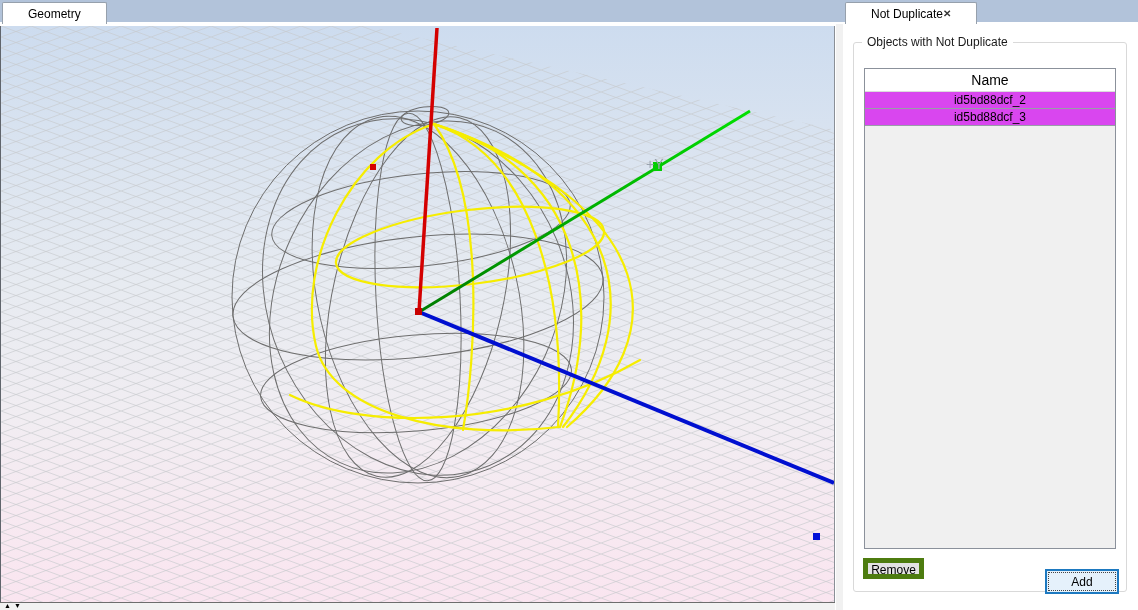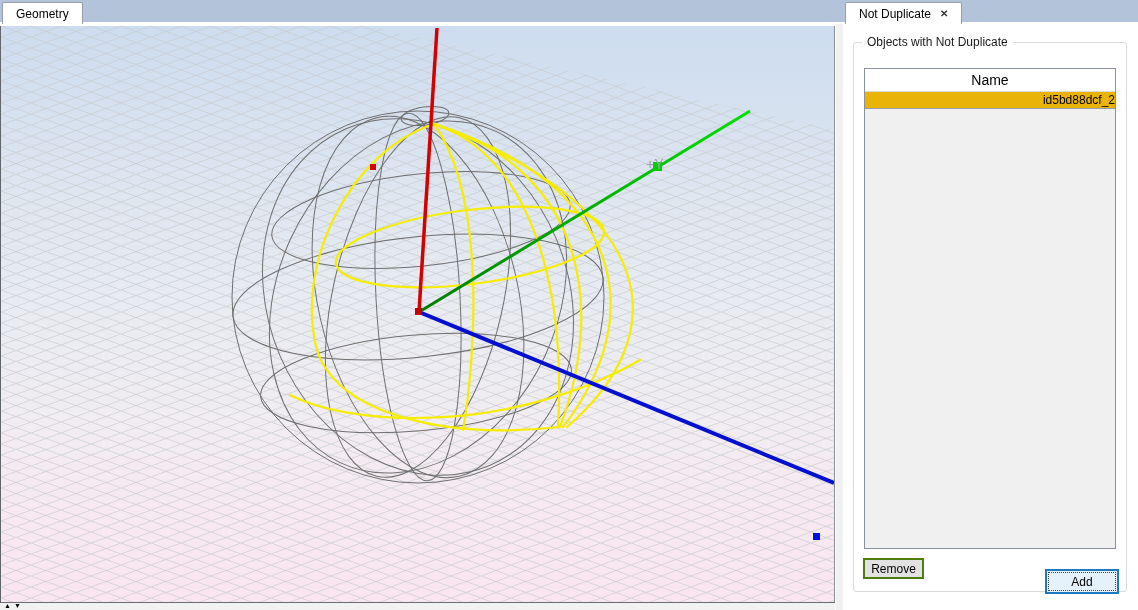--- a/index.html
+++ b/index.html
@@ -5,24 +5,24 @@
   * { margin:0; padding:0; box-sizing:border-box; }
   body { font-family:"Liberation Sans", sans-serif; background:#d7d7d7; }
   .app { position:relative; width:1138px; height:610px; background:#ffffff; overflow:hidden;
          font-family:"Liberation Sans", sans-serif; }
 
   
   .tabstrip { position:absolute; left:0; top:0; width:1138px; height:24px;
               background:#b2c3da; border-bottom:2px solid #ffffff; }
   .tab { position:absolute; top:2px; height:22px; background:#ffffff;
          border:1px solid #96a0ac; border-bottom:none; border-radius:2px 2px 0 0;
-         padding:0 13px; font-size:12px; line-height:20px; color:#000;
+         padding:0 25px; font-size:12px; line-height:20px; color:#000;
          display:flex; align-items:center; }
   .tab-geometry { left:2px; }
-  .tab-notdup { left:845px; gap:9px; }
+  .tab-notdup { left:845px; }
   .tab .close { font-size:10px; font-weight:bold; color:#333; line-height:10px; cursor:default; }
 
   
   .viewport { position:absolute; left:0; top:26px; width:835px; height:576px;
               border-left:1px solid #60656c; border-right:1px solid #8a8f96; overflow:hidden; }
   .viewport svg { display:block; }
 
   
   .bottom-strip { position:absolute; left:0; top:602px; width:835px; height:8px;
                   background:#f2f2f2; border-top:1px solid #6d6d6d; }
@@ -37,28 +37,28 @@
   .right-panel { position:absolute; left:843px; top:24px; width:340px; height:586px; background:#ffffff; }
   .groupbox { position:absolute; left:10px; top:18px; width:274px; height:550px;
               border:1px solid #d9d9d9; border-radius:3px; }
   .groupbox-label { position:absolute; left:8px; top:-8px; background:#ffffff;
                     padding:0 5px; font-size:12px; color:#1a1a1a; white-space:nowrap; }
 
   .obj-table { position:absolute; left:10px; top:25px; width:252px; height:481px;
                border:1px solid #8b919b; background:#f0f0f0; overflow:hidden; }
   .obj-table .thead { height:23px; background:#ffffff; border-bottom:1px solid #dcdcdc;
                       font-size:14px; line-height:22px; text-align:center; color:#000; }
-  .obj-table .trow { height:17px; background:#eab308; border-bottom:1px solid #989ea8;
-                     font-size:12px; line-height:16px; text-align:right; color:#000; }
+  .obj-table .trow { height:17px; background:#d946ef; border-bottom:1px solid #989ea8;
+                     font-size:12px; line-height:16px; text-align:center; color:#000; }
   .obj-table .trow:first-of-type { border-top:1px solid #b9bec6; }
 
   .btn { position:absolute; font-size:12px; color:#000; cursor:default;
          font-family:"Liberation Sans", sans-serif; }
   .btn-remove { left:9px; top:515px; width:61px; height:21px;
-                background:#e2e2e2; border:2px solid #4d7c0f; }
+                background:#e2e2e2; border:5px solid #4d7c0f; }
   .btn-add { left:191px; top:512px; width:74px; height:25px;
              background:#e5f1fb; border:2px solid #1d79c0;
              outline:1px dotted #444; outline-offset:-4px;margin-top:14px; }
 </style>
 </head>
 <body>
 
 <div class="app">
 
   <div class="tabstrip">
@@ -142,20 +142,21 @@
 
   <div class="v-splitter"></div>
 
   <div class="right-panel">
     <div class="groupbox">
       <span class="groupbox-label">Objects with Not Duplicate</span>
 
       <div class="obj-table">
         <div class="thead">Name</div>
         <div class="trow">id5bd88dcf_2</div>
+        <div class="trow">id5bd88dcf_3</div>
       </div>
 
       <button class="btn btn-remove">Remove</button>
       <button class="btn btn-add">Add</button>
     </div>
   </div>
 
 </div>
 
 </body></html>

